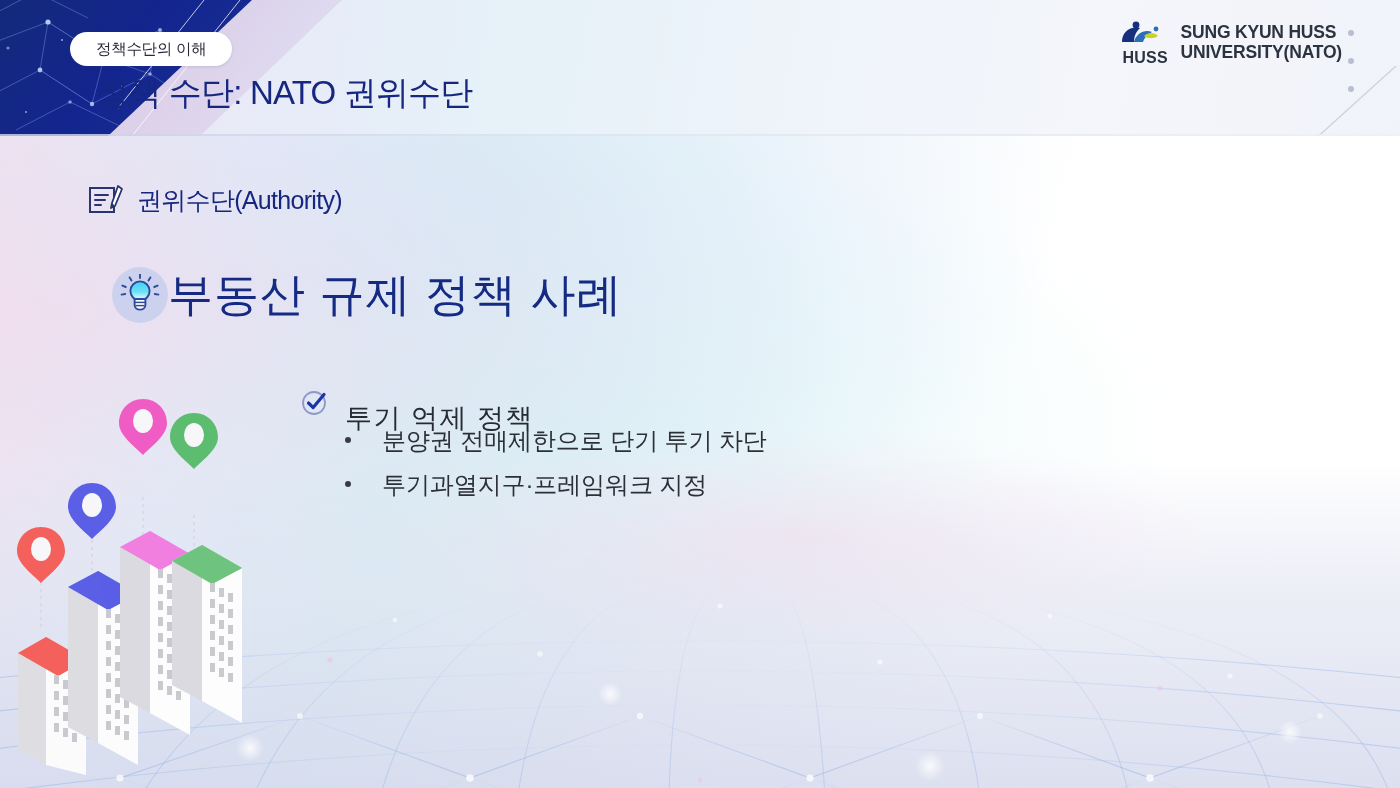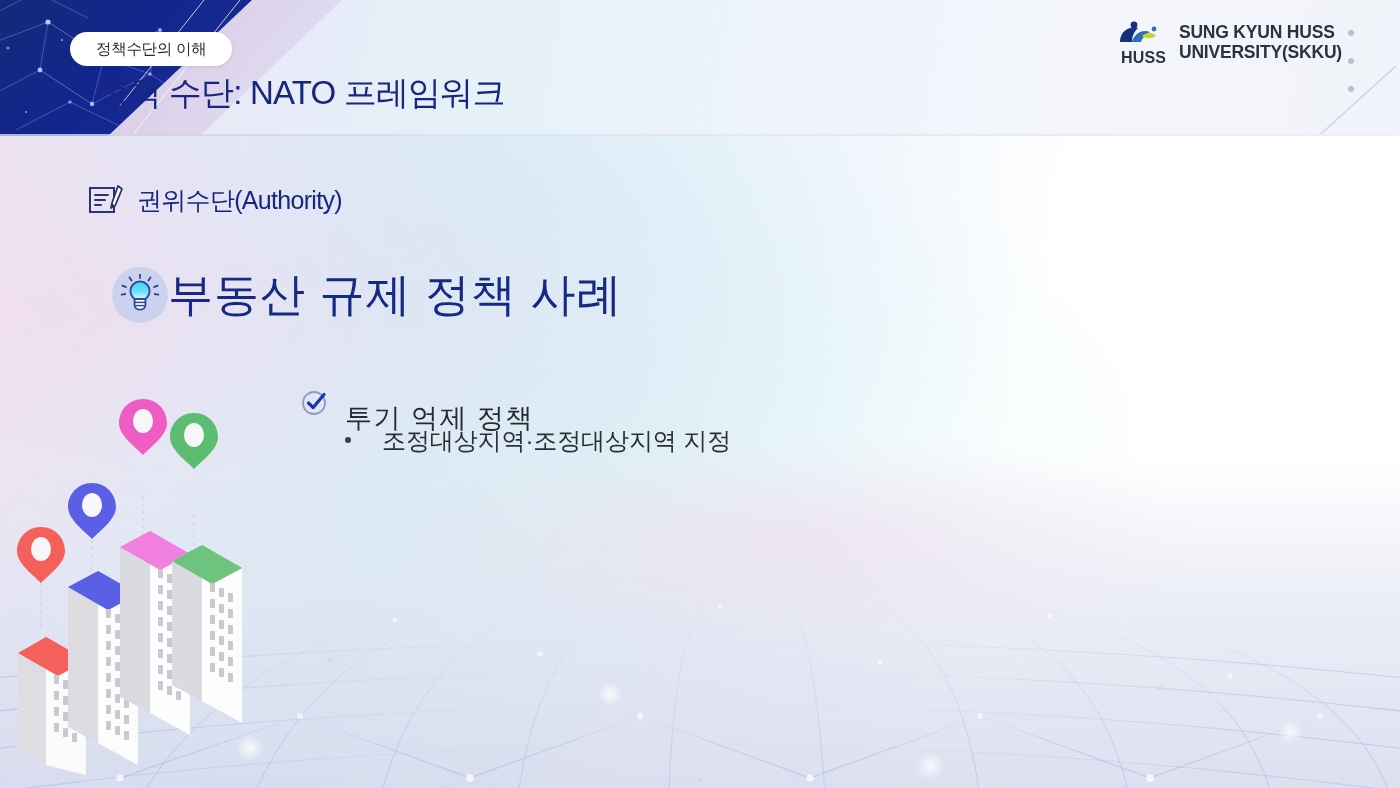--- a/index.html
+++ b/index.html
@@ -440,36 +440,36 @@
       <g stroke="#ffffff" stroke-width="1" opacity=".75" fill="none">
         <path d="M86,0 L-22,136"></path>
         <path d="M122,0 L14,136"></path>
       </g>
     </svg>
 
     <div class="pill">
       <span>정책수단의 이해</span>
     </div>
 
-    <div class="slide-title">정책 수단: NATO 프레임워크</div>
+    <div class="slide-title">정책 수단: NATO 권위수단</div>
 
     <div class="logo">
       <div class="logo-mark">
         <svg width="56" height="30" viewBox="0 0 56 30" aria-hidden="true">
           <path d="M8,22 C8,12 16,6 26,8 C22,12 20,16 20,22 Z" fill="#15317d"></path>
           <path d="M20,22 C22,14 30,9 38,12 C33,15 30,18 29,22 Z" fill="#2b6fb8"></path>
           <circle cx="22" cy="5" r="3.4" fill="#15317d"></circle>
           <path d="M30,16 C34,12 41,12 44,16 C40,19 34,19 30,16 Z" fill="#c9d22a"></path>
           <circle cx="42" cy="9" r="2.4" fill="#2b6fb8"></circle>
         </svg>
         <span class="logo-huss">HUSS</span>
       </div>
       <div class="logo-text">
         <div>SUNG KYUN HUSS</div>
-        <div>UNIVERSITY(SKKU)</div>
+        <div>UNIVERSITY(NATO)</div>
       </div>
     </div>
 
     <div class="hdr-dots">
       <div class="hdr-dot"></div>
       <div class="hdr-dot"></div>
       <div class="hdr-dot"></div>
     </div>
 
     <svg class="hdr-slash" viewBox="0 0 120 90" aria-hidden="true">
@@ -529,17 +529,21 @@
     <svg class="check" viewBox="0 0 30 30" aria-hidden="true">
       <circle cx="14" cy="16" r="11" fill="none" stroke="#8f9ac9" stroke-width="1.8"></circle>
       <path d="M8.5,16 L13.2,20.6 L24,7.5" fill="none" stroke="#1b34a8" stroke-width="3.2" stroke-linecap="round" stroke-linejoin="round"></path>
     </svg>
     <span class="txt">투기 억제 정책</span>
   </div>
 
   <ul class="bullets">
     <li>
       <span class="dot"></span>
-      <span class="txt">조정대상지역·조정대상지역 지정</span>
+      <span class="txt">분양권 전매제한으로 단기 투기 차단</span>
+    </li>
+    <li>
+      <span class="dot"></span>
+      <span class="txt">투기과열지구·프레임워크 지정</span>
     </li>
   </ul>
 
 </div>
 
 </body></html>

